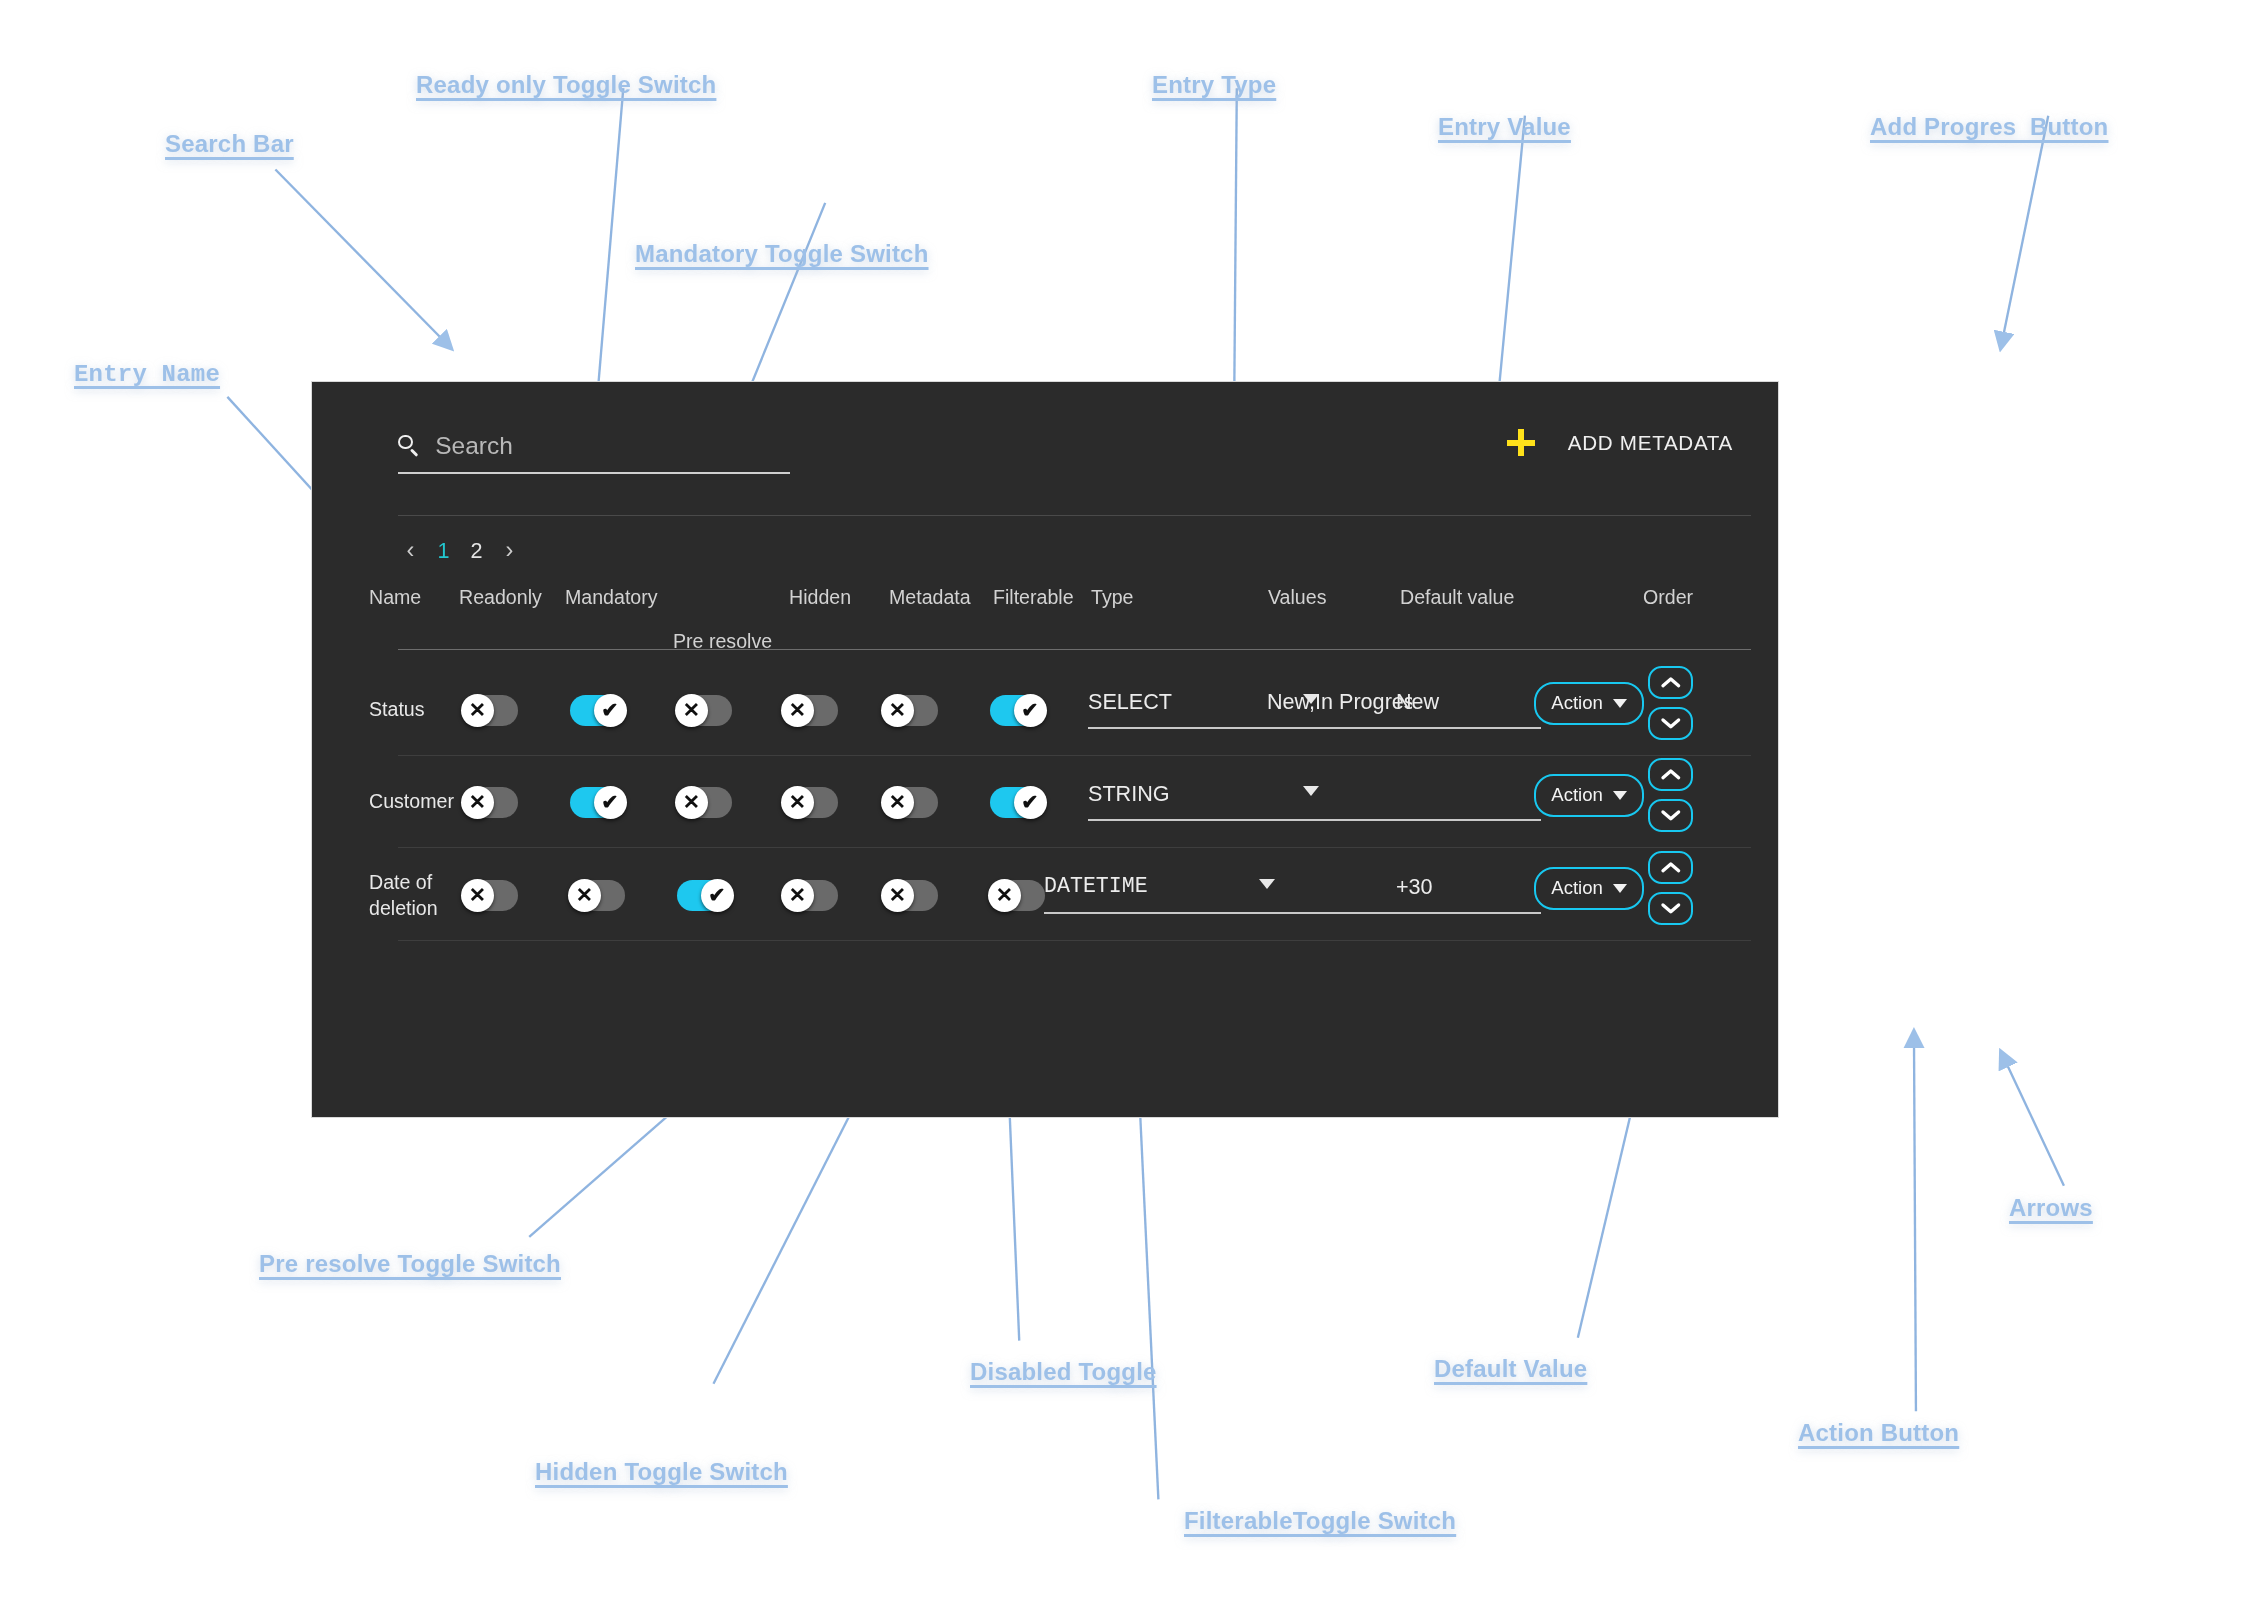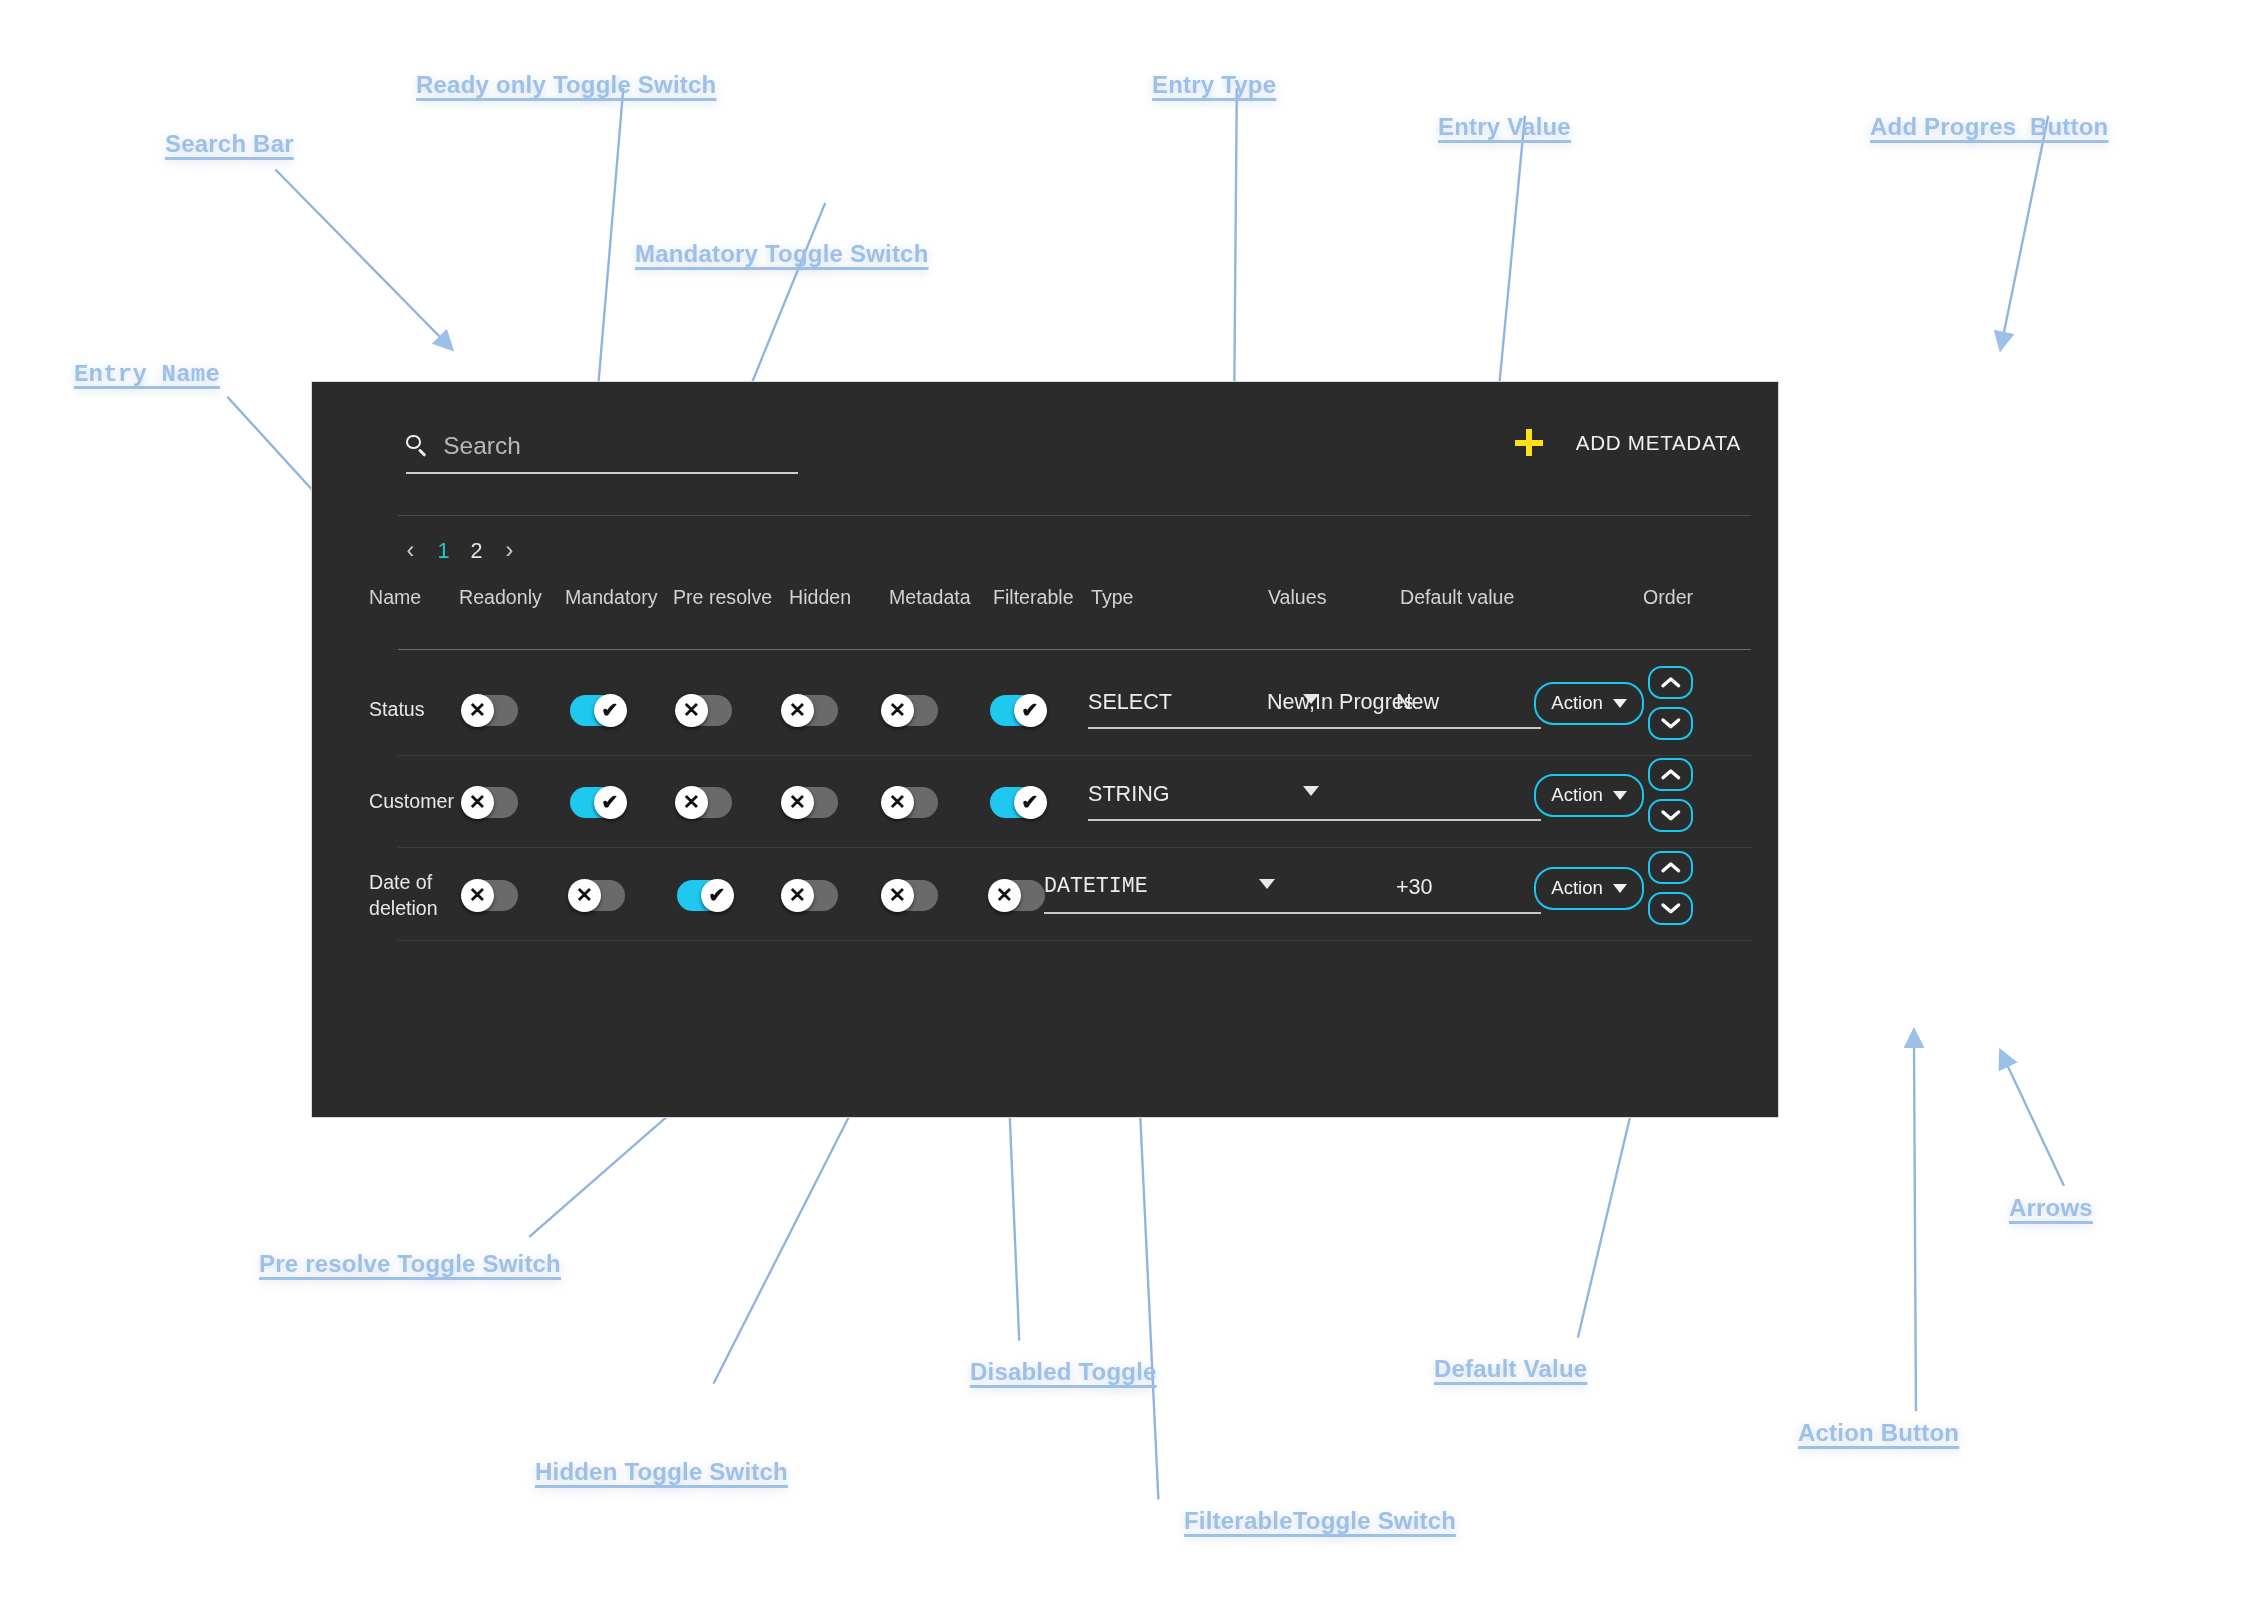--- a/index.html
+++ b/index.html
@@ -28,21 +28,21 @@
   
   .panel{
     position:absolute;
     left:312px;top:382px;
     width:1466px;height:735px;
     background:#2b2b2b;
     box-shadow:0 0 0 1px #d8d8d8;
   }
 
   
-  .search-row{position:absolute;left:8px;top:0;width:100%;height:160px;border-radius:29px;}
+  .search-row{position:absolute;left:0;top:0;width:100%;height:160px;border-radius:29px;}
   .search-wrap{position:absolute;left:86px;top:45px;width:392px;}
   .search-line{display:flex;align-items:center;gap:15.7px;height:37px;}
   .search-icon{width:21.6px;height:21.6px;position:relative;flex:none;}
   .search-icon .ring{
     position:absolute;left:0;top:0;width:14.7px;height:14.7px;
     border:2.9px solid #f0f0f0;border-radius:50%;box-sizing:border-box;
   }
   .search-icon .hdl{
     position:absolute;left:12.7px;top:13.7px;width:8.8px;height:2.9px;
     background:#f0f0f0;transform:rotate(45deg);transform-origin:left center;border-radius:2px;
@@ -203,21 +203,21 @@
     <span class="chev">‹</span>
     <span class="active">1</span>
     <span>2</span>
     <span class="chev">›</span>
   </div>
 
   <div class="thead">
     <div class="th" style="left:57px;">Name</div>
     <div class="th" style="left:147px;">Readonly</div>
     <div class="th" style="left:253px;">Mandatory</div>
-    <div class="th" style="left:361px;">Pre resolve</div>
+    <div class="th" style="left:361px;margin-top:44px;">Pre resolve</div>
     <div class="th" style="left:477px;">Hidden</div>
     <div class="th" style="left:577px;">Metadata</div>
     <div class="th" style="left:681px;">Filterable</div>
     <div class="th" style="left:779px;">Type</div>
     <div class="th" style="left:956px;">Values</div>
     <div class="th" style="left:1088px;">Default value</div>
     <div class="th" style="left:1331px;">Order</div>
   </div>
   <div class="head-rule"></div>
 

